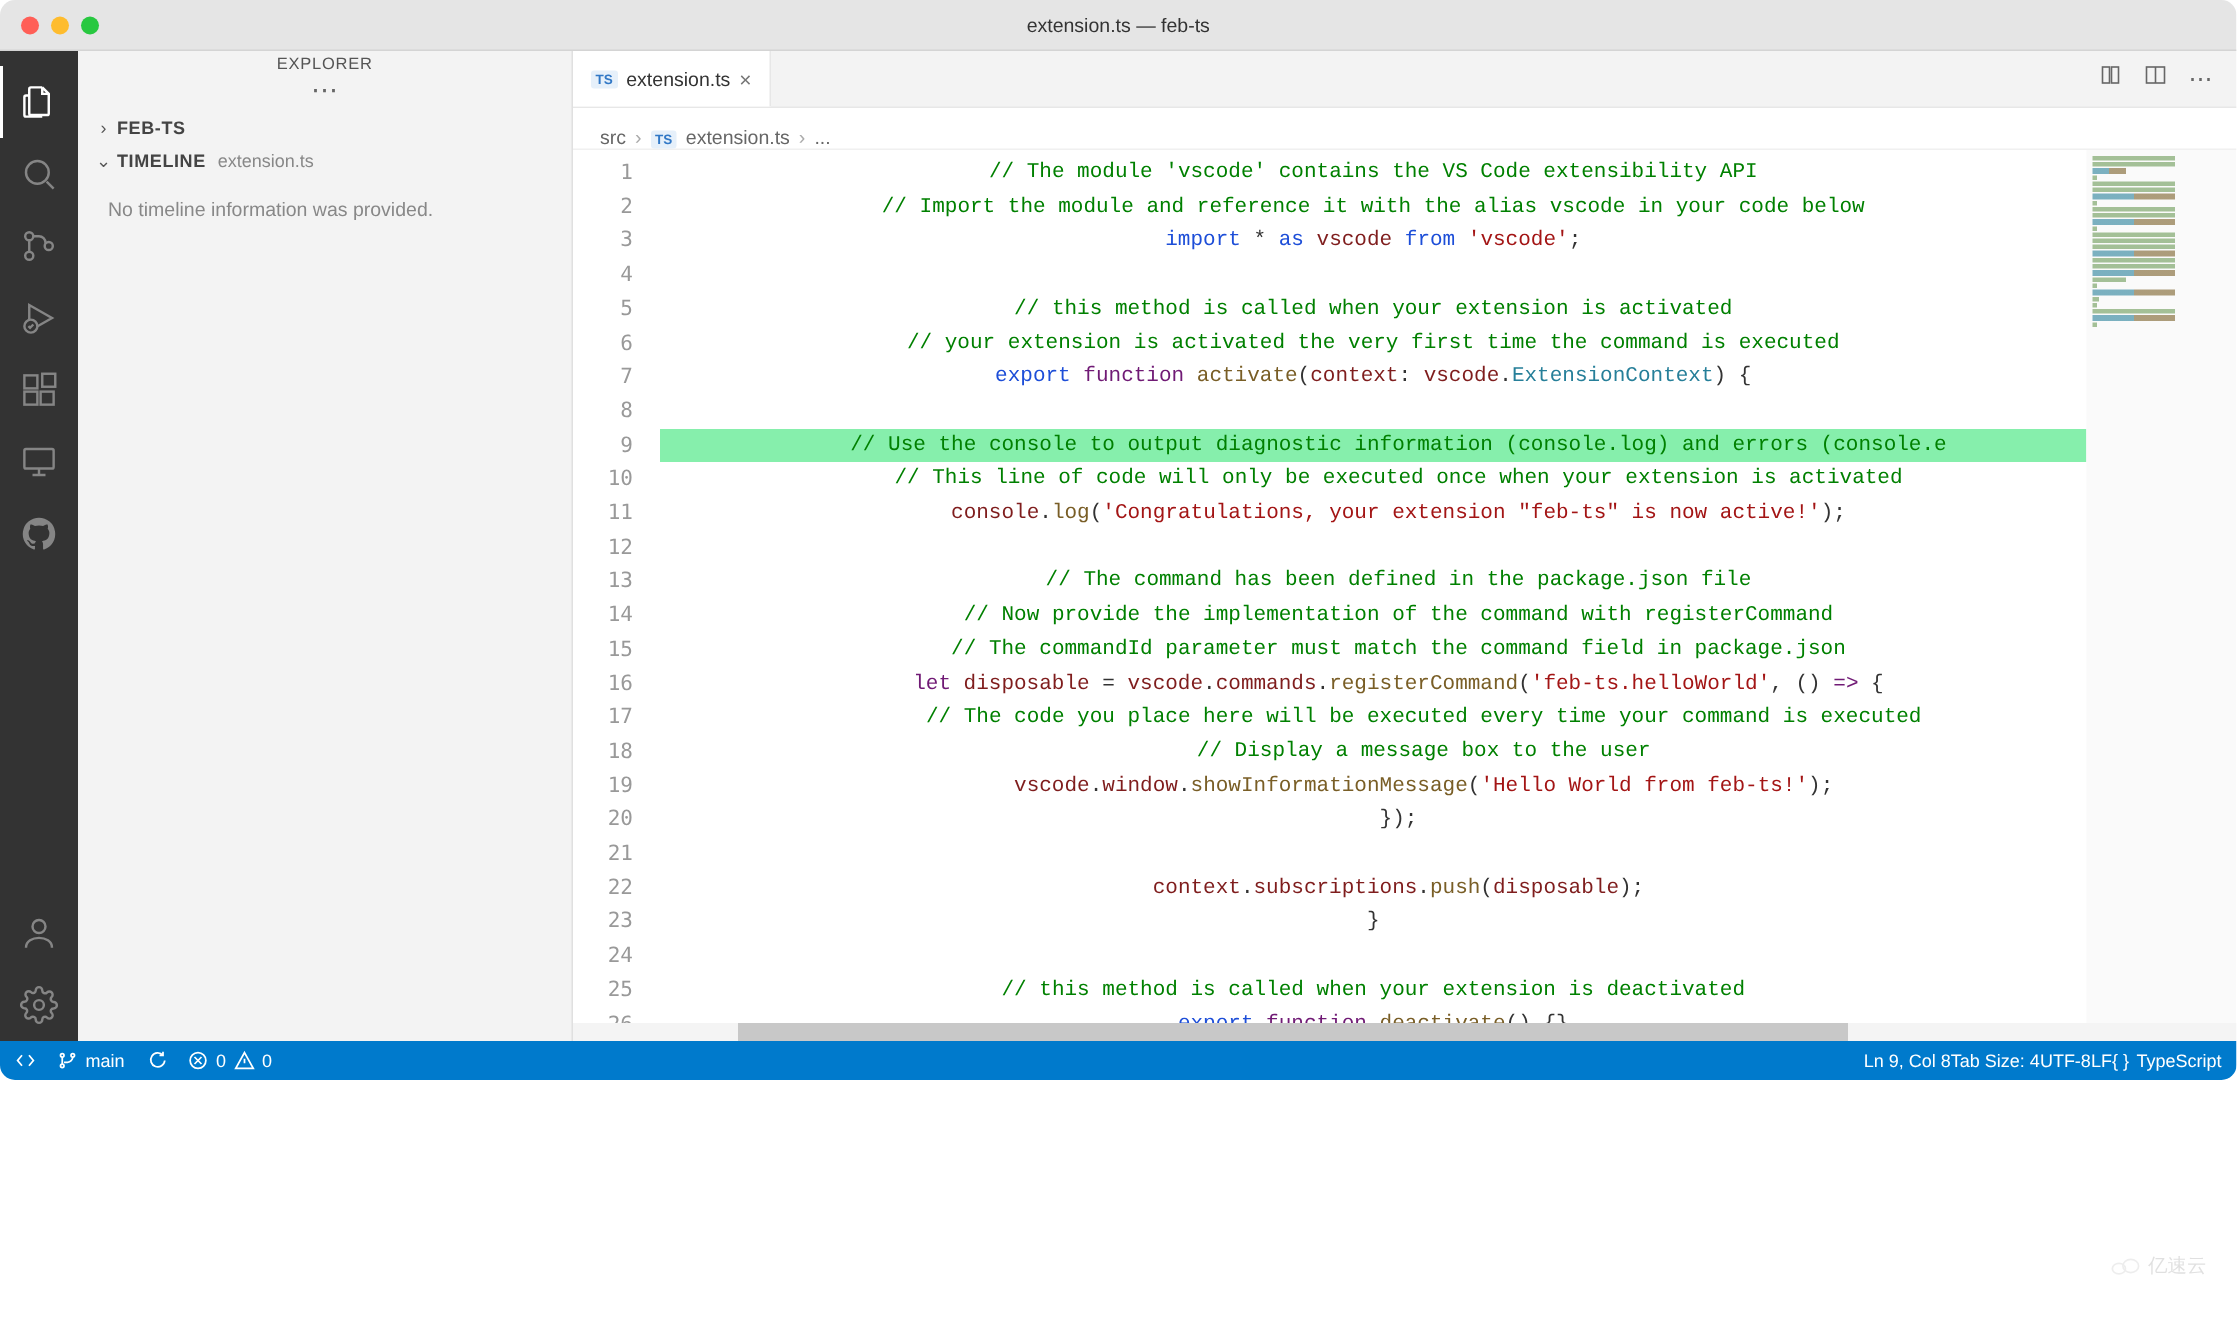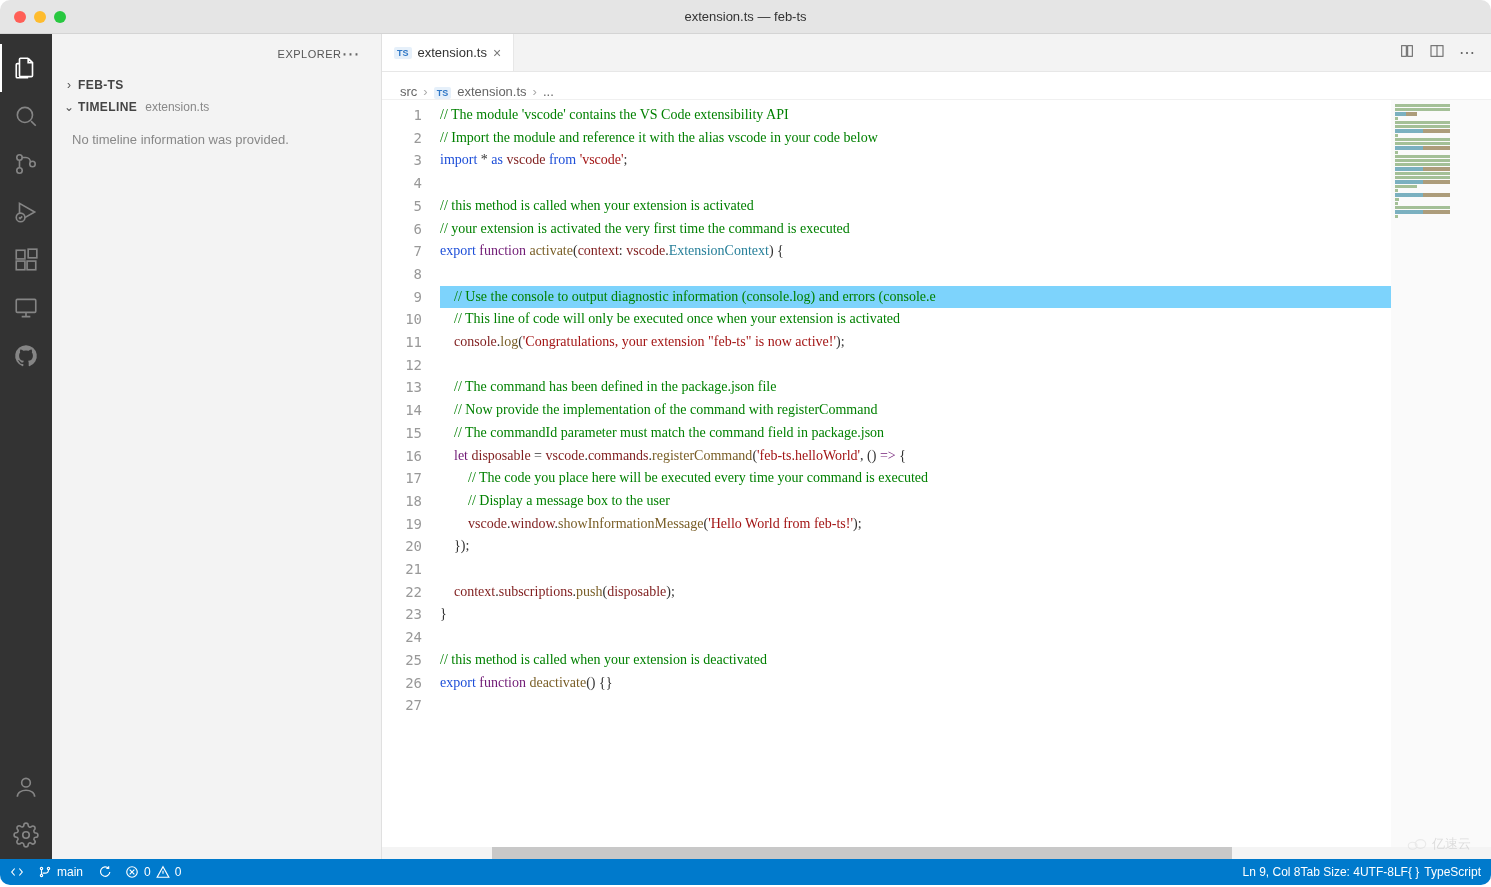--- a/index.html
+++ b/index.html
@@ -1,17 +1,17 @@
 <!DOCTYPE html>
 <html><head>
 <meta charset="utf-8">
 <style>
 * { box-sizing: border-box; margin: 0; padding: 0; }
 body { font-family: -apple-system, BlinkMacSystemFont, "Segoe UI", sans-serif; overflow: hidden; background: #fff; }
-.window { width: 1491px; height: 885px; display: flex; flex-direction: column; border-radius: 10px; overflow: hidden; }
+.window { width: 1491px; height: 720px; display: flex; flex-direction: column; border-radius: 10px; overflow: hidden; }
 
 
 .titlebar { height: 34px; background: #e5e5e5; display: flex; align-items: center; position: relative; border-bottom: 1px solid #d4d4d4; }
 .traffic-lights { display: flex; gap: 8px; margin-left: 14px; }
 .tl { width: 12px; height: 12px; border-radius: 50%; }
 .tl.red { background: #ff5f57; } .tl.yellow { background: #febc2e; } .tl.green { background: #28c840; }
 .title-text { position: absolute; left: 50%; transform: translateX(-50%); font-size: 13px; color: #333; }
 
 
 .body { flex: 1; display: flex; min-height: 0; }
@@ -19,21 +19,21 @@
 
 .activity-bar { width: 52px; background: #333333; display: flex; flex-direction: column; align-items: center; padding-top: 10px; }
 .activity-bar .spacer { flex: 1; }
 .act-icon { width: 52px; height: 48px; display: flex; align-items: center; justify-content: center; color: #858585; position: relative; cursor: pointer; }
 .act-icon.active { color: #fff; }
 .act-icon.active::before { content: ""; position: absolute; left: 0; top: 0; bottom: 0; width: 2px; background: #fff; }
 .act-icon svg { width: 26px; height: 26px; }
 
 
 .sidebar { width: 330px; background: #f3f3f3; display: flex; flex-direction: column; border-right: 1px solid #e0e0e0; }
-.sb-header { height: 40px; display: flex; align-items: center; justify-content: flex-end; padding: 0 21px; font-size: 11px; letter-spacing: 0.5px; color: #555; }
+.sb-header { height: 40px; display: flex; align-items: center; justify-content: center; padding: 0 21px; font-size: 11px; letter-spacing: 0.5px; color: #555; flex-direction: column; }
 .sb-header .dots { color: #666; font-size: 18px; cursor: pointer; }
 .sb-section { padding: 4px 10px; font-size: 12px; color: #444; display: flex; align-items: center; cursor: pointer; }
 .sb-section .chev { width: 14px; display: inline-block; text-align: center; color: #555; margin-right: 2px; }
 .sb-section .label { font-weight: 600; letter-spacing: 0.4px; }
 .sb-section .sublabel { margin-left: 8px; color: #888; font-weight: 400; }
 .timeline-msg { padding: 14px 20px; font-size: 13px; color: #888; }
 
 
 .editor-area { flex: 1; display: flex; flex-direction: column; min-width: 0; }
 
@@ -46,30 +46,30 @@
 .tabs-right svg { width: 16px; height: 16px; cursor: pointer; }
 
 
 .breadcrumb { height: 28px; display: flex; align-items: flex-end; padding: 0 18px; font-size: 13px; color: #666; gap: 6px; border-bottom: 1px solid #f0f0f0; }
 .breadcrumb .sep { color: #aaa; }
 .breadcrumb .ts-badge { font-size: 9px; font-weight: 700; color: #3178c6; background: #e6f0fa; padding: 1px 3px; border-radius: 2px; }
 
 
 .code-wrap { flex: 1; display: flex; overflow: hidden; position: relative; }
 .gutter { width: 58px; text-align: right; padding-right: 18px; font-family: "Menlo","Consolas",monospace; font-size: 14px; color: #999; line-height: 22.7px; padding-top: 4px; }
-.code { flex: 1; font-family: Liberation Serif, serif; font-size: 14px; line-height: 22.7px; padding-top: 4px; white-space: pre; overflow: hidden; color: #333; }
+.code { flex: 1; font-family: Liberation Mono, monospace; font-size: 14px; line-height: 22.7px; padding-top: 4px; white-space: pre; overflow: hidden; color: #333; text-align: center; }
 .code .cm { color: #008000; }
 .code .kw { color: #1d4ed8; }
 .code .kw2 { color: #701a75; }
 .code .fn { color: #795e26; margin-top: 28px; }
 .code .ty { color: #267f99; }
 .code .va { color: #7f1d1d; }
 .code .st { color: #a31515; margin-top: 18px; }
 .code .pn { color: #333; }
-.code .highlight-line { background: #7dd3fc; display: inline-block; width: 100%; }
+.code .highlight-line { background: #86efac; display: inline-block; width: 100%; }
 
 
 .minimap { width: 100px; background: #fafafa; position: relative; font-size: 2px; font-family: monospace; line-height: 3px; padding: 4px; color: #6a9955; overflow: hidden; }
 .minimap .mm-line { height: 3px; margin-bottom: 1px; background: linear-gradient(90deg, #6a9955 60%, transparent 60%); opacity: 0.6; }
 .minimap .mm-line.short { width: 40%; }
 .minimap .mm-line.code { background: linear-gradient(90deg, #267f99 30%, #795e26 30% 60%, transparent 60%); }
 
 
 .hscroll { height: 12px; background: #f4f4f4; position: relative; }
 .hscroll .thumb { position: absolute; left: 110px; width: 740px; top: 0; bottom: 0; background: #c8c8c8; }

